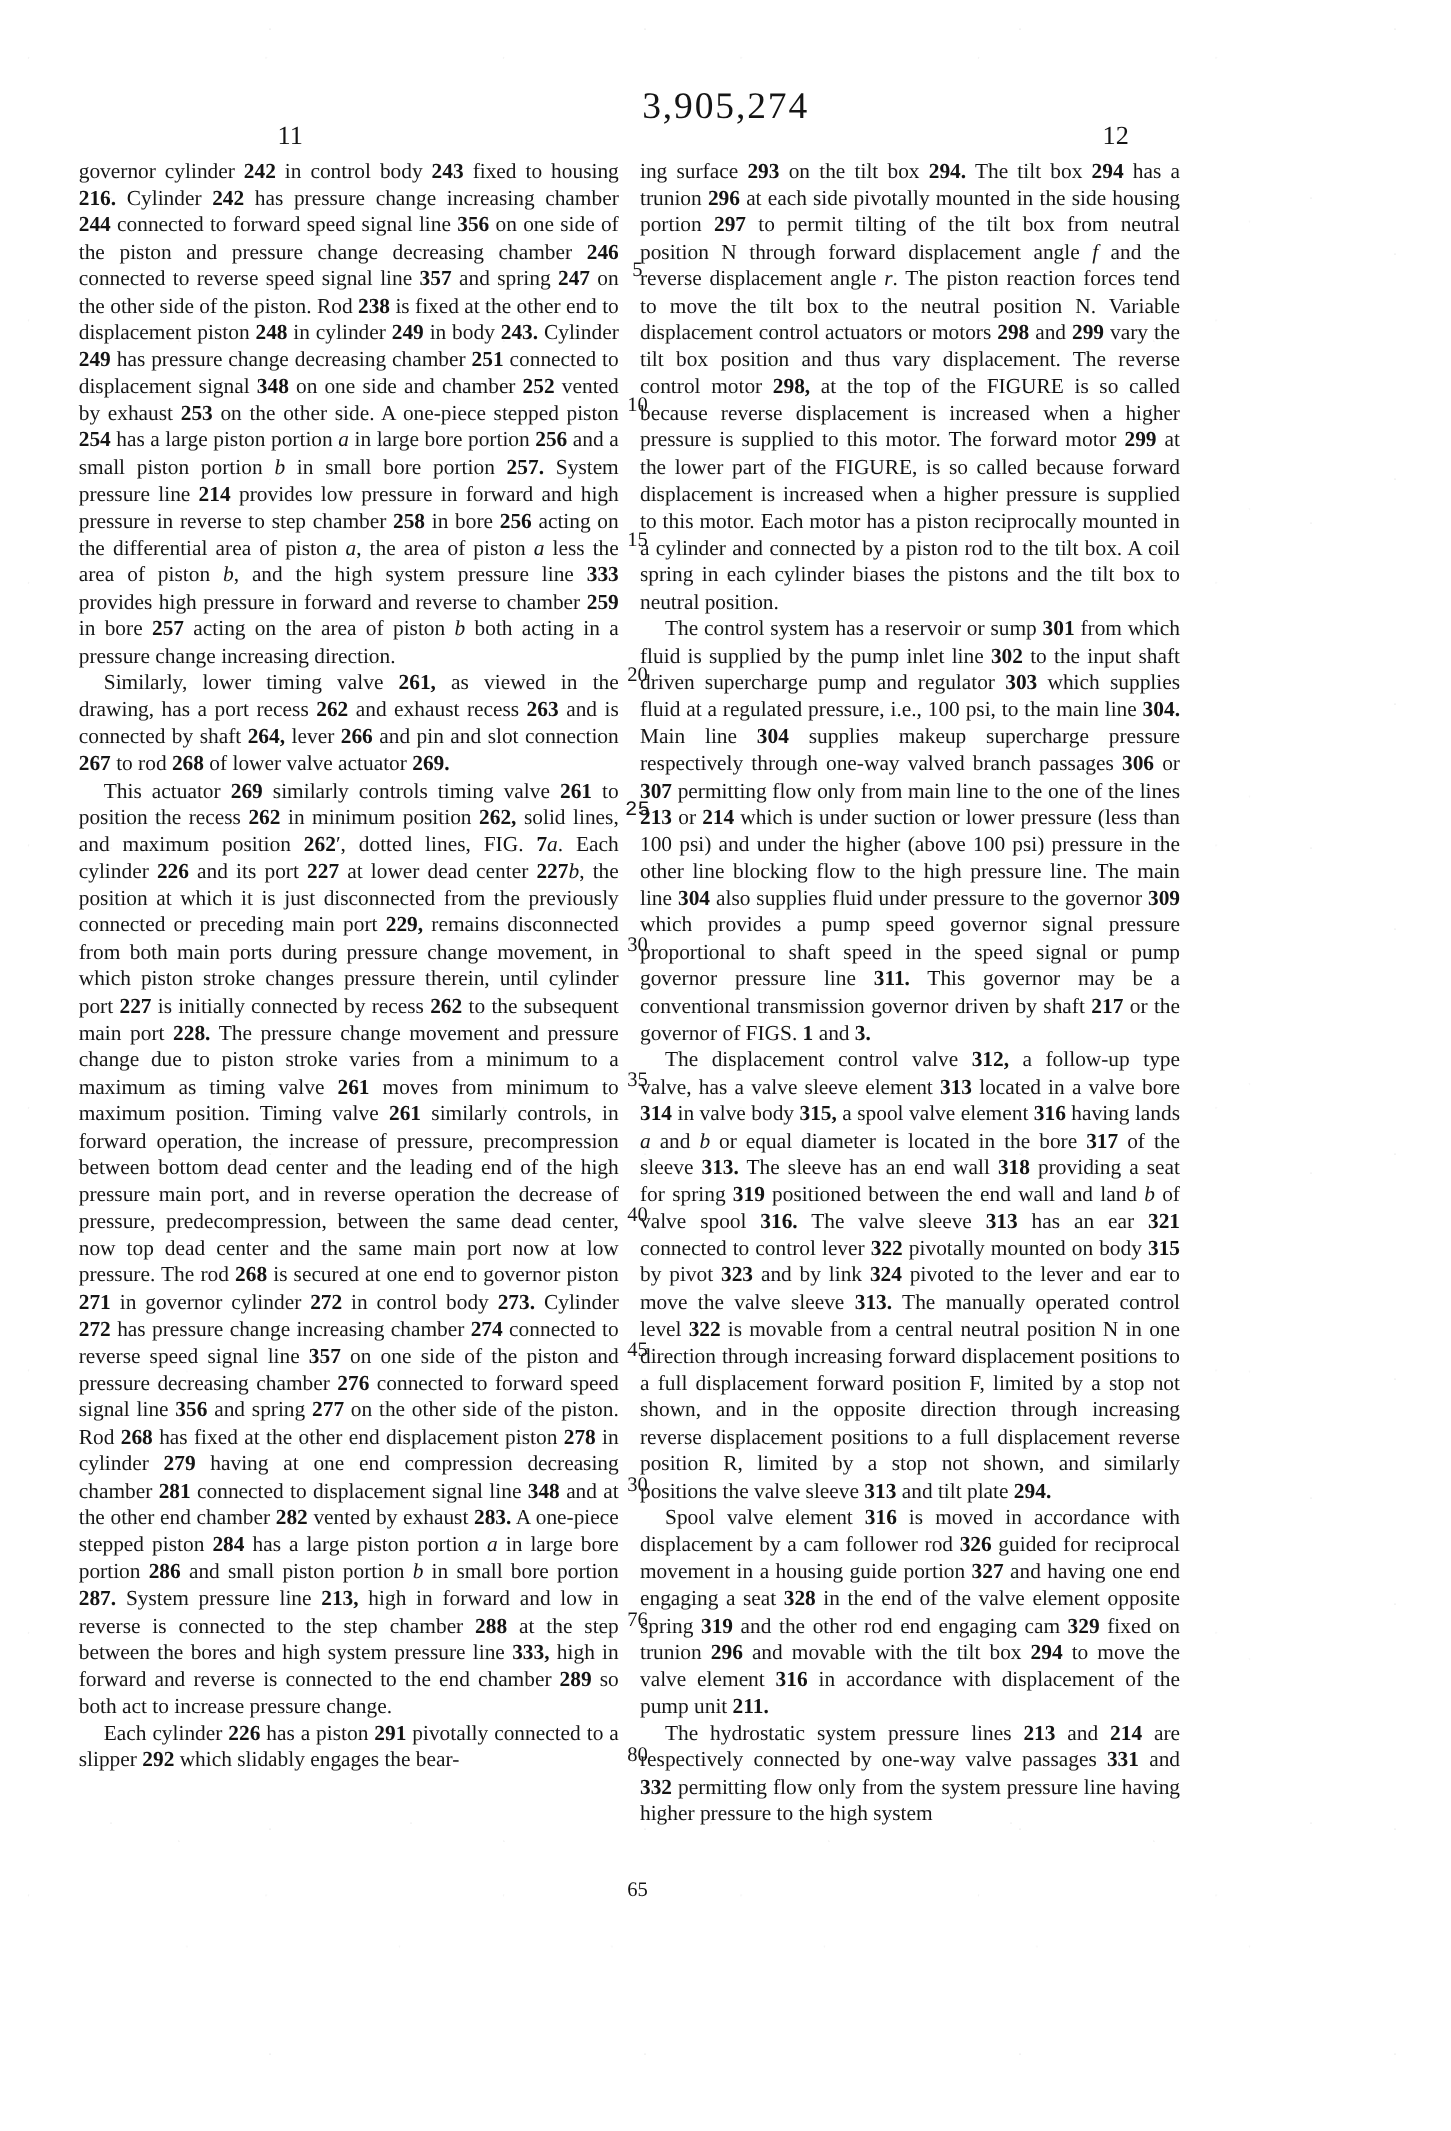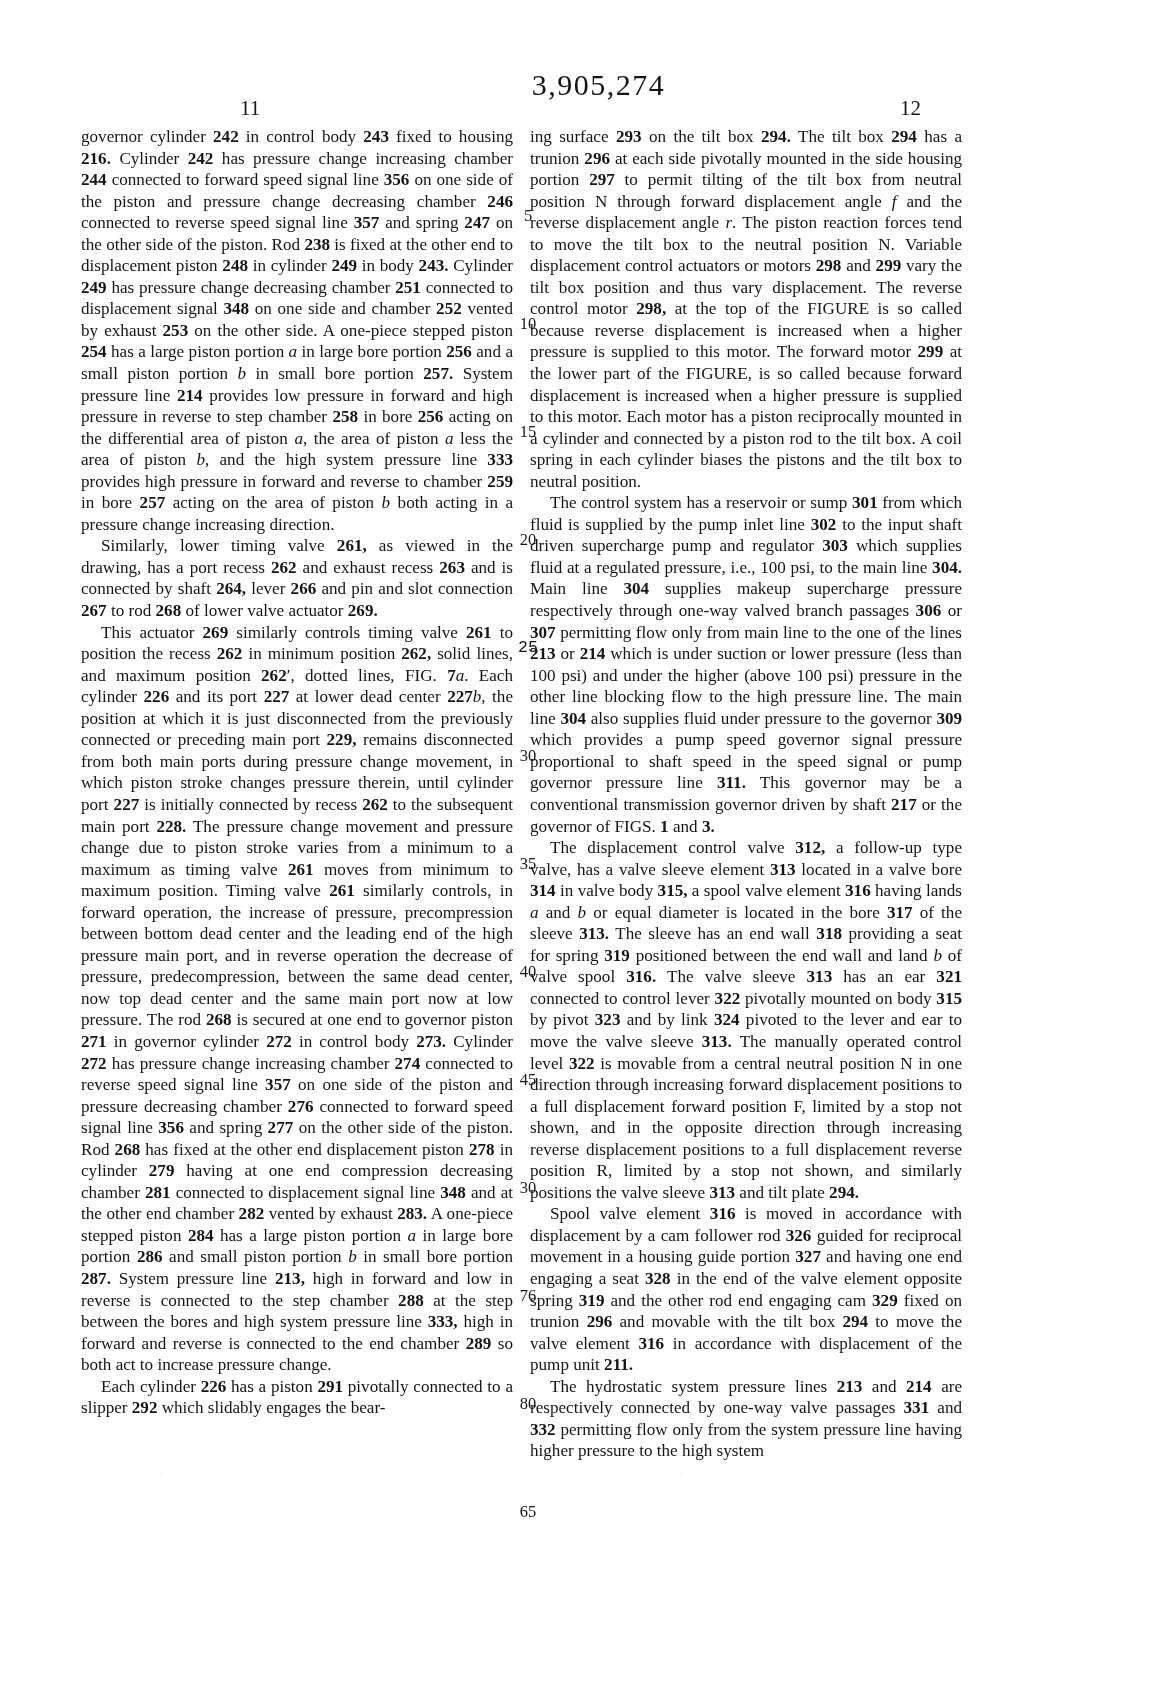--- a/index.html
+++ b/index.html
@@ -20,21 +20,20 @@
     position: absolute;
     inset: 0;
     background:
       radial-gradient(circle at 12% 22%, rgba(0,0,0,0.05) 0 0.6px, transparent 0.9px),
       radial-gradient(circle at 37% 61%, rgba(0,0,0,0.045) 0 0.6px, transparent 0.9px),
       radial-gradient(circle at 72% 13%, rgba(0,0,0,0.05) 0 0.6px, transparent 0.9px),
       radial-gradient(circle at 88% 77%, rgba(0,0,0,0.04) 0 0.6px, transparent 0.9px),
       radial-gradient(circle at 55% 91%, rgba(0,0,0,0.045) 0 0.6px, transparent 0.9px),
       #ffffff;
     background-size: 190px 210px, 240px 260px, 300px 180px, 170px 230px, 260px 300px, auto;
-    margin-left: 18px;
   }
 
   .patent-number {
     position: absolute;
     top: 68px;
     left: 0;
     width: 1161px;
     text-align: center;
     font-size: 30px;
     letter-spacing: 1.5px;

